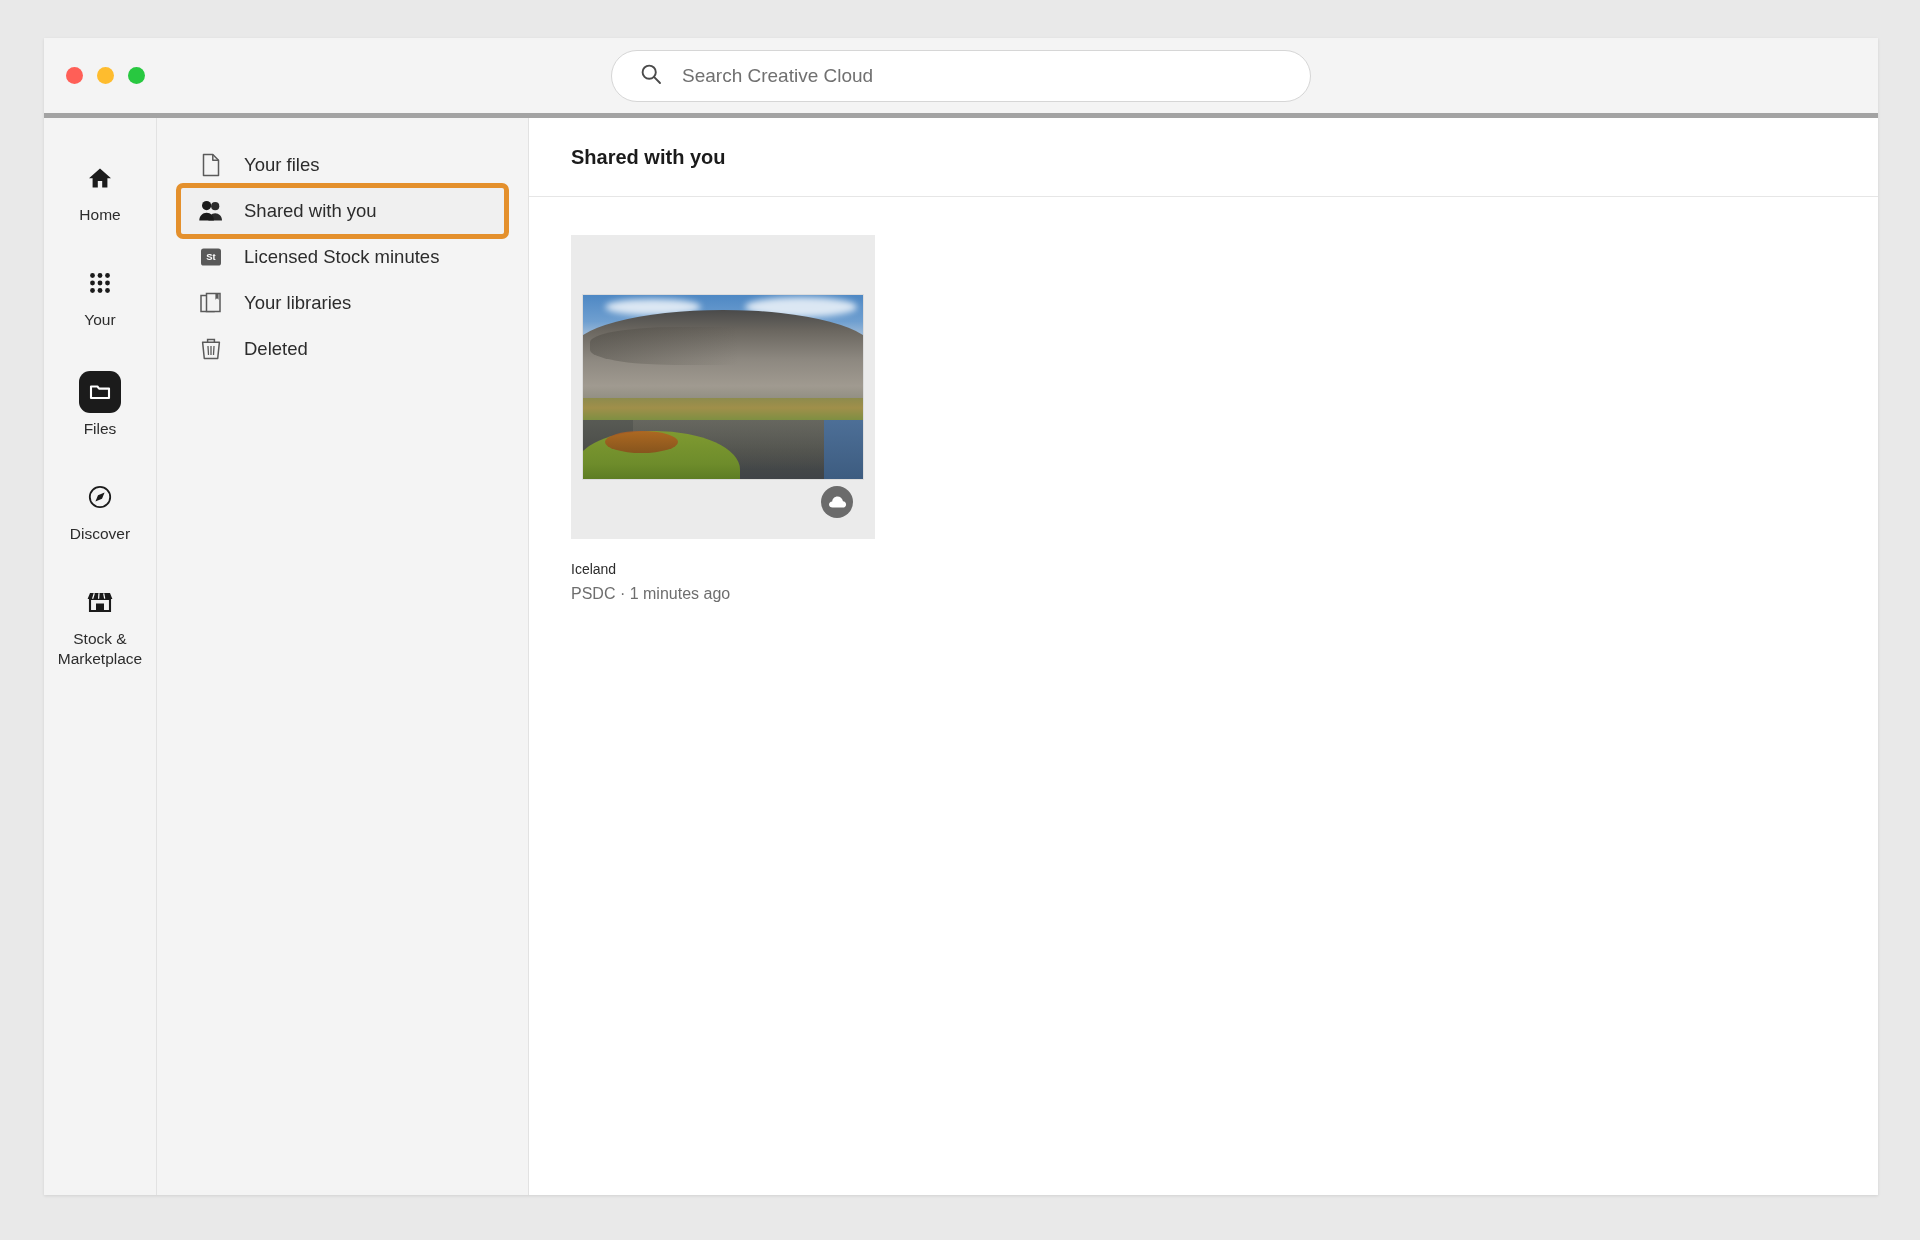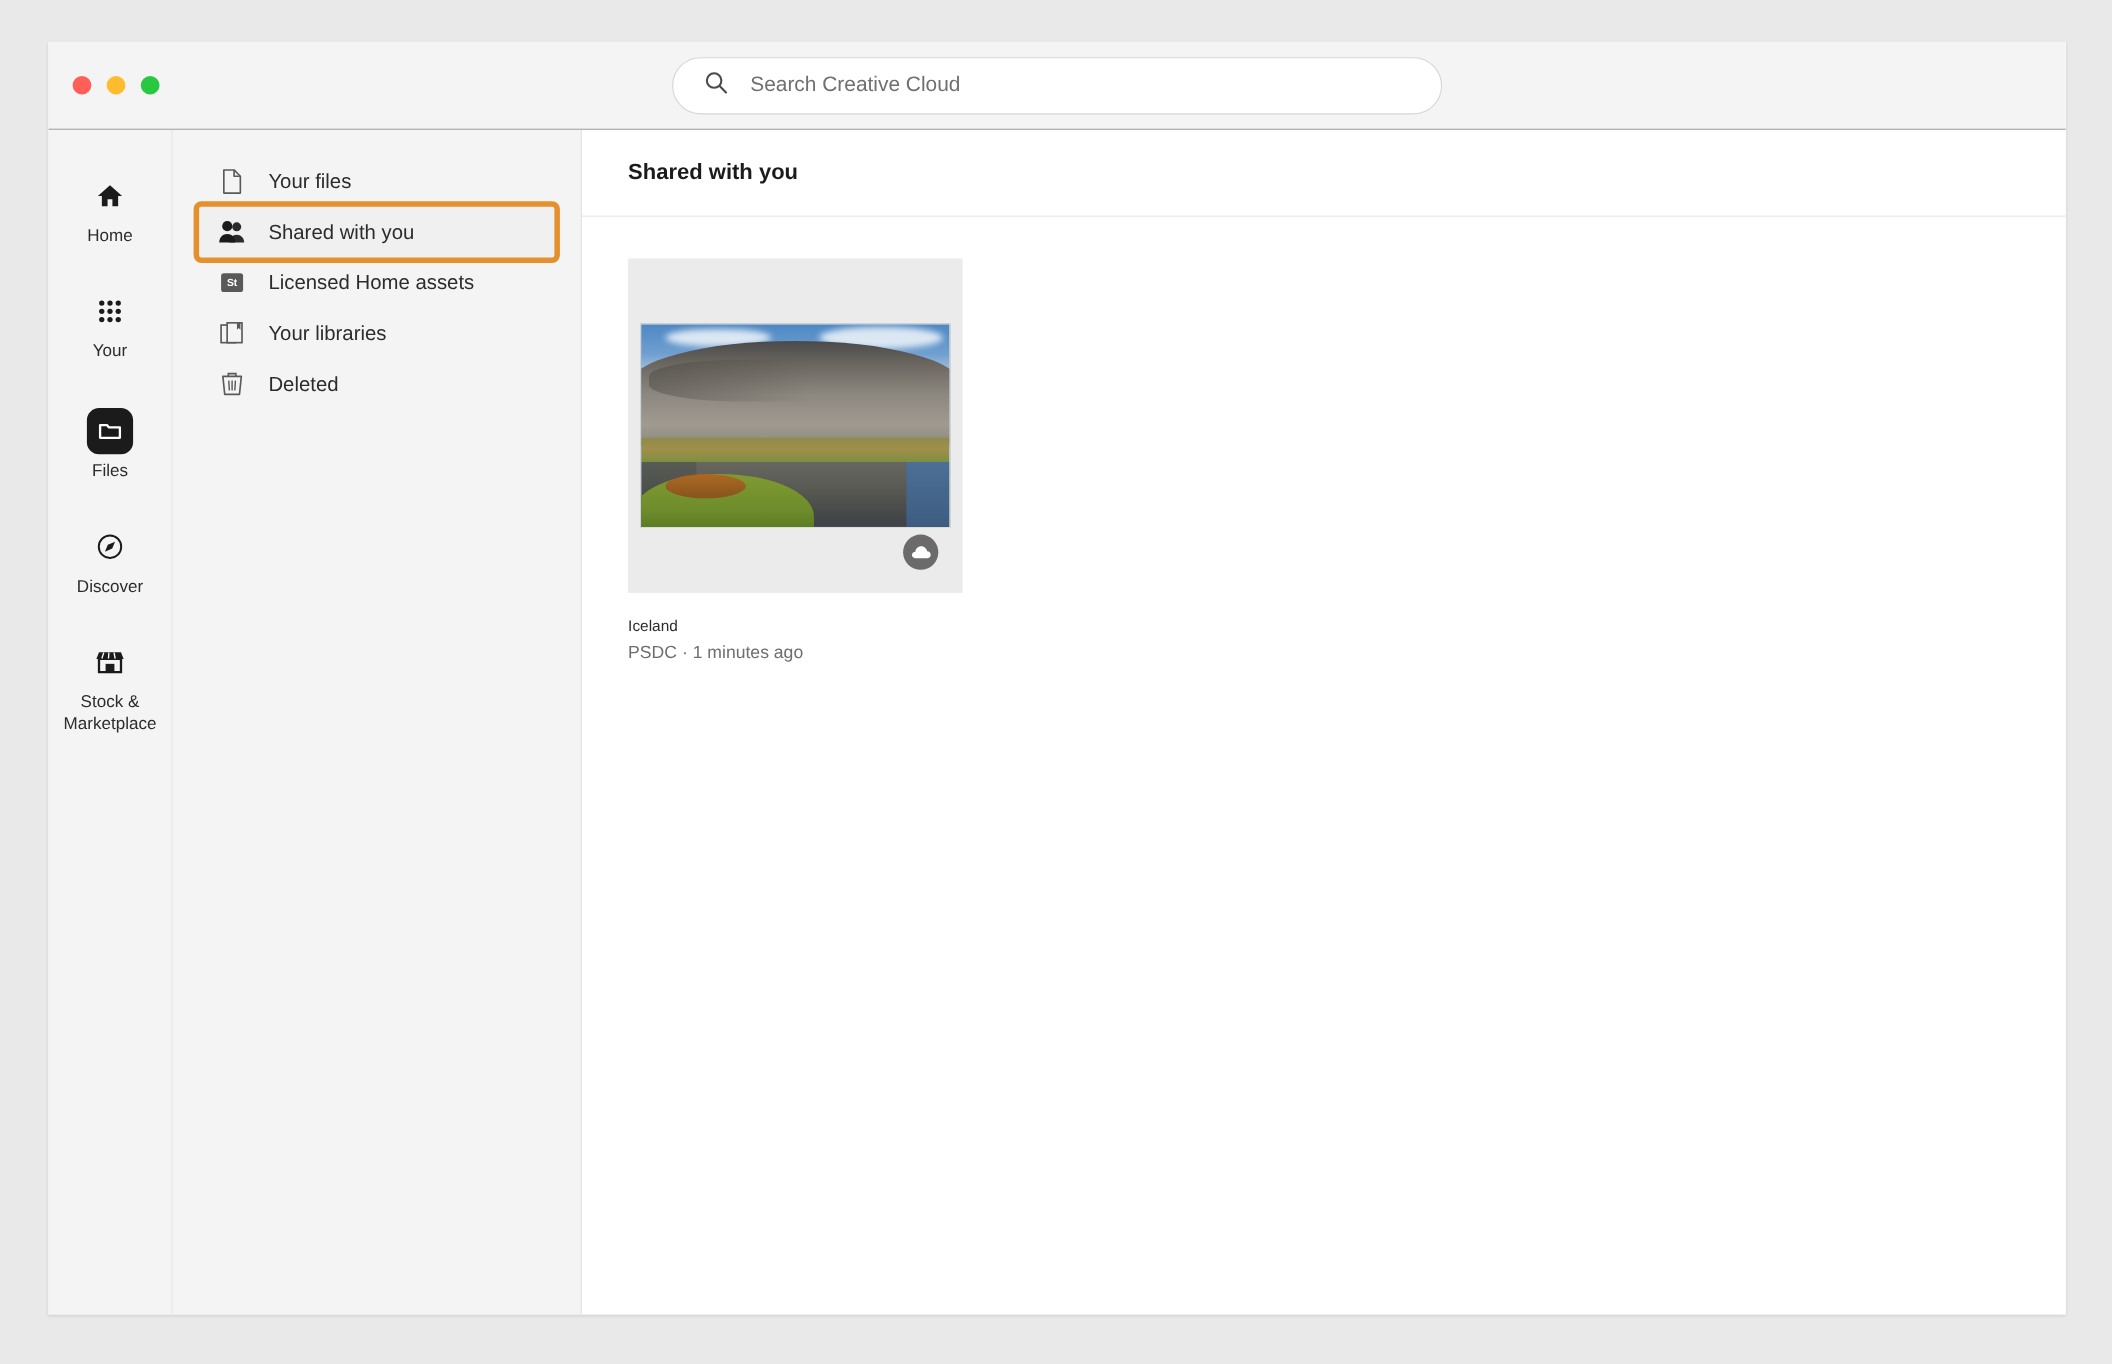--- a/index.html
+++ b/index.html
@@ -23,21 +23,21 @@
     display: flex;
     flex-direction: column;
     overflow: hidden;
   }
 
   
   #titlebar {
     height: 80px;
     min-height: 80px;
     background: #f4f4f4;
-    border-bottom: 1px solid #a3a3a3;
+    border-bottom: 5px solid #a3a3a3;
     display: flex;
     align-items: center;
     position: relative;
   }
   #traffic-lights {
     display: flex;
     gap: 14px;
     margin-left: 22px;
   }
   .traffic-dot {
@@ -400,21 +400,21 @@
         <span class="nav-label">Shared with you</span>
       </div>
 
       <div class="nav-item">
         <span class="nav-icon">
           <svg width="24" height="24" viewBox="0 0 24 24">
             <rect x="2" y="3.5" width="20" height="17" rx="2.6" fill="#595959"></rect>
             <text x="12" y="15.3" font-family="Liberation Sans, sans-serif" font-size="9.4" font-weight="bold" fill="#ffffff" text-anchor="middle">St</text>
           </svg>
         </span>
-        <span class="nav-label">Licensed Home assets</span>
+        <span class="nav-label">Licensed Stock minutes</span>
       </div>
 
       <div class="nav-item">
         <span class="nav-icon">
           <svg width="24" height="24" viewBox="0 0 24 24">
             <rect x="2" y="4.5" width="13" height="16" fill="none" stroke="#5a5a5a" stroke-width="1.5"></rect>
             <rect x="7.5" y="2.5" width="13.5" height="18" fill="#f4f4f4" stroke="#5a5a5a" stroke-width="1.5"></rect>
             <path d="M16.4 2.5h3.2v6.2l-1.6-1.5-1.6 1.5Z" fill="#5a5a5a"></path>
           </svg>
         </span>

